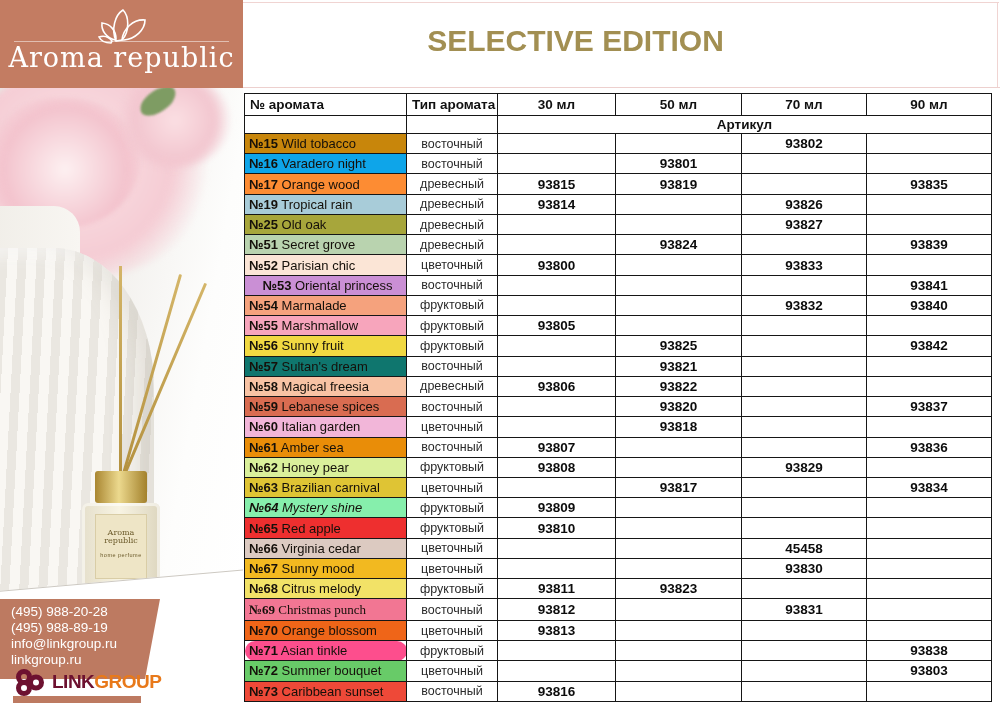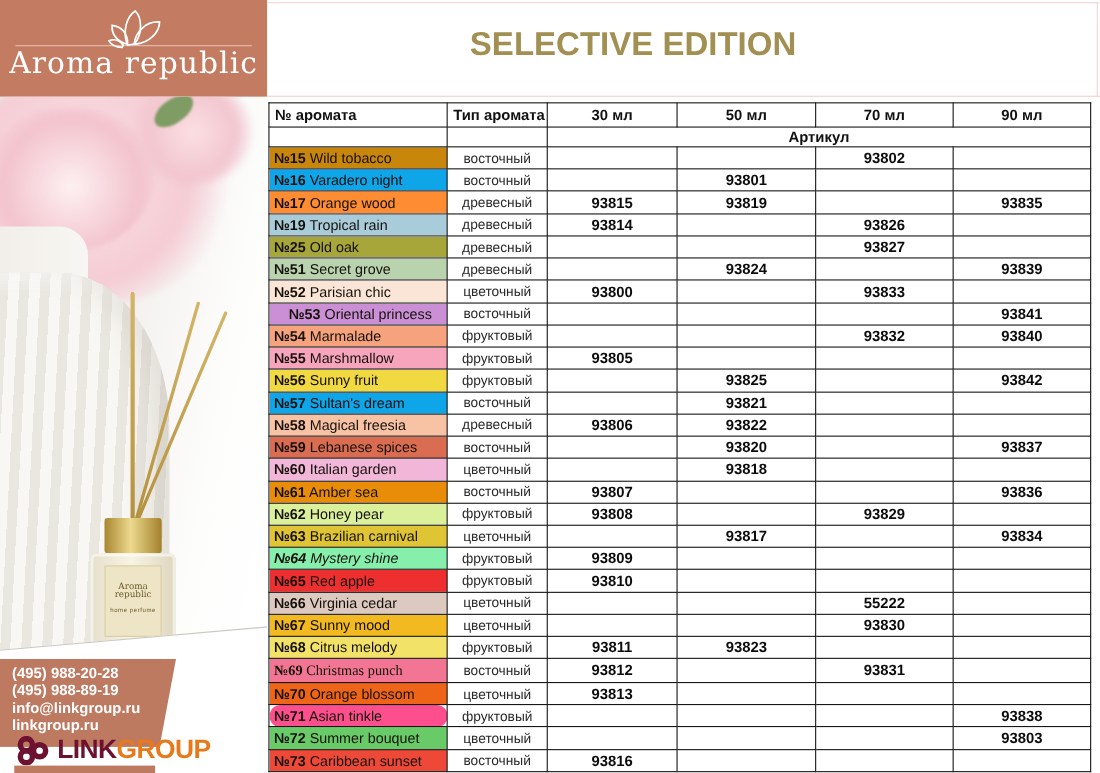--- a/index.html
+++ b/index.html
@@ -44,23 +44,23 @@
   .bottle-label { position:absolute; left:13px; top:11px; right:13px; bottom:10px; background:#eee5c6;
            border:1px solid #d9cda6; text-align:center; color:#6b5a2a; overflow:hidden; }
   .bottle-label .bl1 { font-family:"DejaVu Serif", serif; font-size:8px; margin-top:14px; line-height:1.05; }
   .bottle-label .bl2 { font-size:5.5px; margin-top:6px; letter-spacing:.5px; }
   .surface { position:absolute; left:-12px; bottom:-14px; width:270px; height:34px; background:#fff;
            transform:rotate(-5deg); border-top:1px solid #cdc9c2; }
 
   .sidebar-footer { position:absolute; left:0; top:595px; width:243px; height:108px; background:#fff; }
   .contact { position:absolute; left:0; top:4px; width:170px; height:80px; background:#bd7a61;
              clip-path:polygon(0 0, 160px 0, 145px 100%, 0 100%);
-             color:#fff; font-weight:bold; font-size:13.5px; line-height:16px; padding:5px 0 6px 11px; }
+             color:#fff; font-weight:normal; font-size:13.5px; line-height:16px; padding:5px 0 6px 11px; }
   .linkgroup { position:absolute; left:13px; top:74px; height:26px; display:flex; align-items:center; gap:5px; }
-  .lg-text { font-size:24px; font-weight:bold; letter-spacing:-0.5px; }
+  .lg-text { font-size:19px; font-weight:bold; letter-spacing:-0.5px; }
   .lg-link  { color:#6d1130; }
   .lg-group { color:#e8791a; }
   .bottom-strip { position:absolute; left:13px; bottom:0; width:128px; height:7px; background:#bd7a61; }
 
   
   .main { position:absolute; left:243px; top:0; width:757px; height:703px; background:#fff; }
   .line-top   { position:absolute; top:2px; left:0; right:1px; height:1px; background:#f0d4d2; }
   .line-right { position:absolute; top:2px; right:2px; width:1px; height:86px; background:#f0d4d2; }
   .line-mid   { position:absolute; top:87px; left:0; right:0; height:1px; background:#edd0ce; }
   .page-title { position:absolute; top:24px; left:0; width:100%; padding-right:92px;
@@ -254,21 +254,21 @@
         </tr>
         <tr>
           <td class="cell-name" style="background: rgb(241, 217, 66);"><b>№56</b> Sunny fruit</td>
           <td class="cell-type">фруктовый</td>
           <td class="cell-article"></td>
           <td class="cell-article">93825</td>
           <td class="cell-article"></td>
           <td class="cell-article">93842</td>
         </tr>
         <tr>
-          <td class="cell-name" style="background: #0ea5e9;"><b>№57</b> Sultan's dream</td>
+          <td class="cell-name" style="background: #0f766e;"><b>№57</b> Sultan's dream</td>
           <td class="cell-type">восточный</td>
           <td class="cell-article"></td>
           <td class="cell-article">93821</td>
           <td class="cell-article"></td>
           <td class="cell-article"></td>
         </tr>
         <tr>
           <td class="cell-name" style="background: rgb(248, 195, 164);"><b>№58</b> Magical freesia</td>
           <td class="cell-type">древесный</td>
           <td class="cell-article">93806</td>
@@ -330,21 +330,21 @@
           <td class="cell-article">93810</td>
           <td class="cell-article"></td>
           <td class="cell-article"></td>
           <td class="cell-article"></td>
         </tr>
         <tr>
           <td class="cell-name" style="background: rgb(220, 202, 193);"><b>№66</b> Virginia cedar</td>
           <td class="cell-type">цветочный</td>
           <td class="cell-article"></td>
           <td class="cell-article"></td>
-          <td class="cell-article">55222</td>
+          <td class="cell-article">45458</td>
           <td class="cell-article"></td>
         </tr>
         <tr>
           <td class="cell-name" style="background: rgb(242, 185, 32);"><b>№67</b> Sunny mood</td>
           <td class="cell-type">цветочный</td>
           <td class="cell-article"></td>
           <td class="cell-article"></td>
           <td class="cell-article">93830</td>
           <td class="cell-article"></td>
         </tr>

